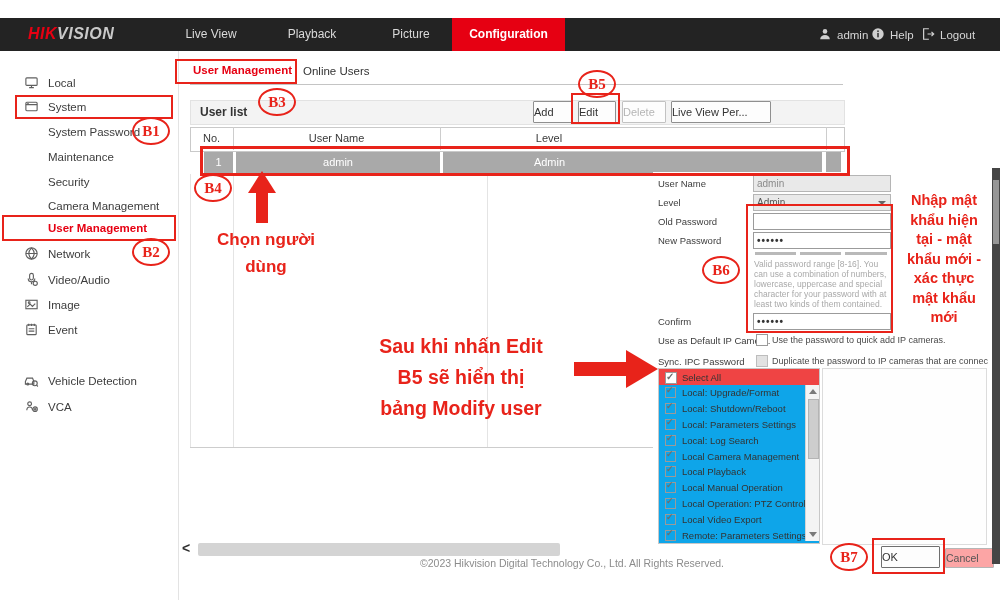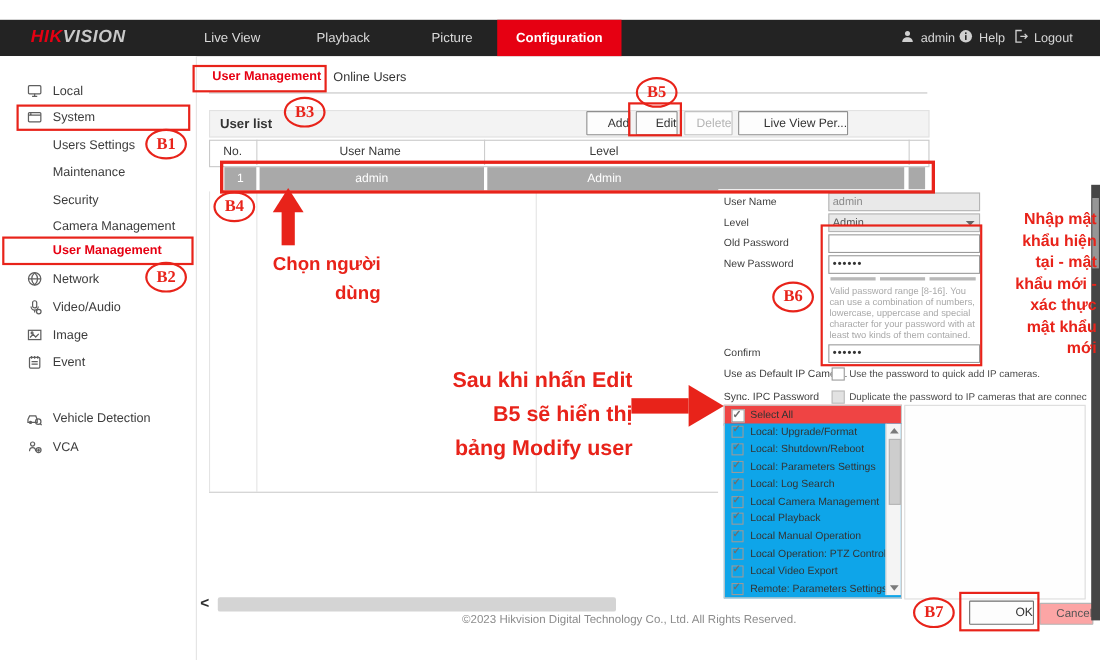--- a/index.html
+++ b/index.html
@@ -22,21 +22,21 @@
   .sb-item .ic{position:absolute;left:24px;width:16px;height:16px}
   .sb-active{color:#e60012;font-weight:bold}
   
   .tab{font-size:11.5px;cursor:pointer}
   #tab-um{left:193px;top:64px;color:#e60012;font-weight:bold}
   #tab-ou{left:303px;top:65px;color:#333}
   #tabline{left:190px;top:84px;width:653px;height:1px;background:#c4c4c4}
   #userlist-bar{left:190px;top:100px;width:653px;height:23px;background:#f3f3f3;border:1px solid #e2e2e2}
   #userlist-title{left:200px;top:105px;font-size:12px;font-weight:bold;color:#333}
   .btn{position:absolute;background:#fdfdfd;border:1px solid #8f8f8f;border-radius:1px;
-       font-size:11px;color:#333;text-align:right;line-height:20px;height:20px;cursor:pointer}
+       font-size:11px;color:#333;text-align:left;line-height:20px;height:20px;cursor:pointer}
   .btn-disabled{color:#b5b5b5;border-color:#c2c2c2}
   
   .tline{background:#cdcdcd}
   #thead{left:190px;top:127px;width:653px;height:23px;border:1px solid #c9c9c9;background:#fff}
   .th{position:absolute;top:132px;font-size:11px;color:#3a3a3a;text-align:center}
   .sel-cell{position:absolute;top:152px;height:21px;background:#a9a9a9;color:#fff;
             font-size:11px;text-align:center;line-height:21px}
   .bodyline{position:absolute;top:174px;width:1px;height:273px;background:#e4e4e4}
   
   #dialog{left:653px;top:172px;width:339px;height:406px;background:#fff}
@@ -66,21 +66,21 @@
   #page-scroll .thumb{position:absolute;left:1px;top:12px;width:6px;height:64px;background:#969696}
   
   #footer{left:262px;top:557px;width:620px;text-align:center;font-size:10.5px;color:#8c8c8c;z-index:40}
   #back-chevron{left:182px;top:540px;font-size:14px;font-weight:bold;color:#2e2e2e;z-index:5}
   #hscroll-thumb{left:198px;top:543px;width:362px;height:13px;background:#d4d4d4;border-radius:2px}
   
   .rbox{position:absolute;border:2px solid #e8231a;z-index:60}
   .badge{position:absolute;width:34px;height:24px;border:2px solid #e8231a;border-radius:50%;
          color:#e8231a;font-family:"Liberation Serif",serif;font-weight:bold;font-size:15px;
          display:flex;align-items:center;justify-content:center;z-index:61;background:transparent}
-  .note{position:absolute;color:#e8231a;font-weight:bold;text-align:right;z-index:61}
+  .note{position:absolute;color:#e8231a;font-weight:bold;text-align:center;z-index:61}
   #note-select{left:186px;top:226px;width:160px;font-size:17px;line-height:27px}
   #note-edit{left:347px;top:331px;width:228px;font-size:19.5px;line-height:31px}
   #note-pwd{left:891px;top:191px;width:106px;font-size:14.5px;line-height:19.5px}
   .arrow-part{position:absolute;z-index:60}
 </style>
 </head>
 <body>
 
 <div id="topstrip" class="abs"></div>
 <div id="navbar" class="abs">
@@ -124,21 +124,21 @@
       <span class="lbl">Local</span>
     </div>
     <div class="sb-item" style="top: 45px;">
       <span class="ic"><svg width="15" height="15" viewBox="0 0 16 16" fill="none" stroke="#5f5f5f" stroke-width="1.2">
           <rect x="2" y="3.5" width="12" height="9" rx="1"></rect>
           <path d="M2 6h12M3.5 4.8h1.5"></path>
         </svg></span>
       <span class="lbl">System</span>
     </div>
     <div class="sb-item" style="top: 70px;">
-      <span class="lbl">Users Settings</span>
+      <span class="lbl">System Password</span>
     </div>
     <div class="sb-item" style="top: 95px;">
       <span class="lbl">Maintenance</span>
     </div>
     <div class="sb-item" style="top: 120px;">
       <span class="lbl">Security</span>
     </div>
     <div class="sb-item" style="top: 144px;">
       <span class="lbl">Camera Management</span>
     </div>

